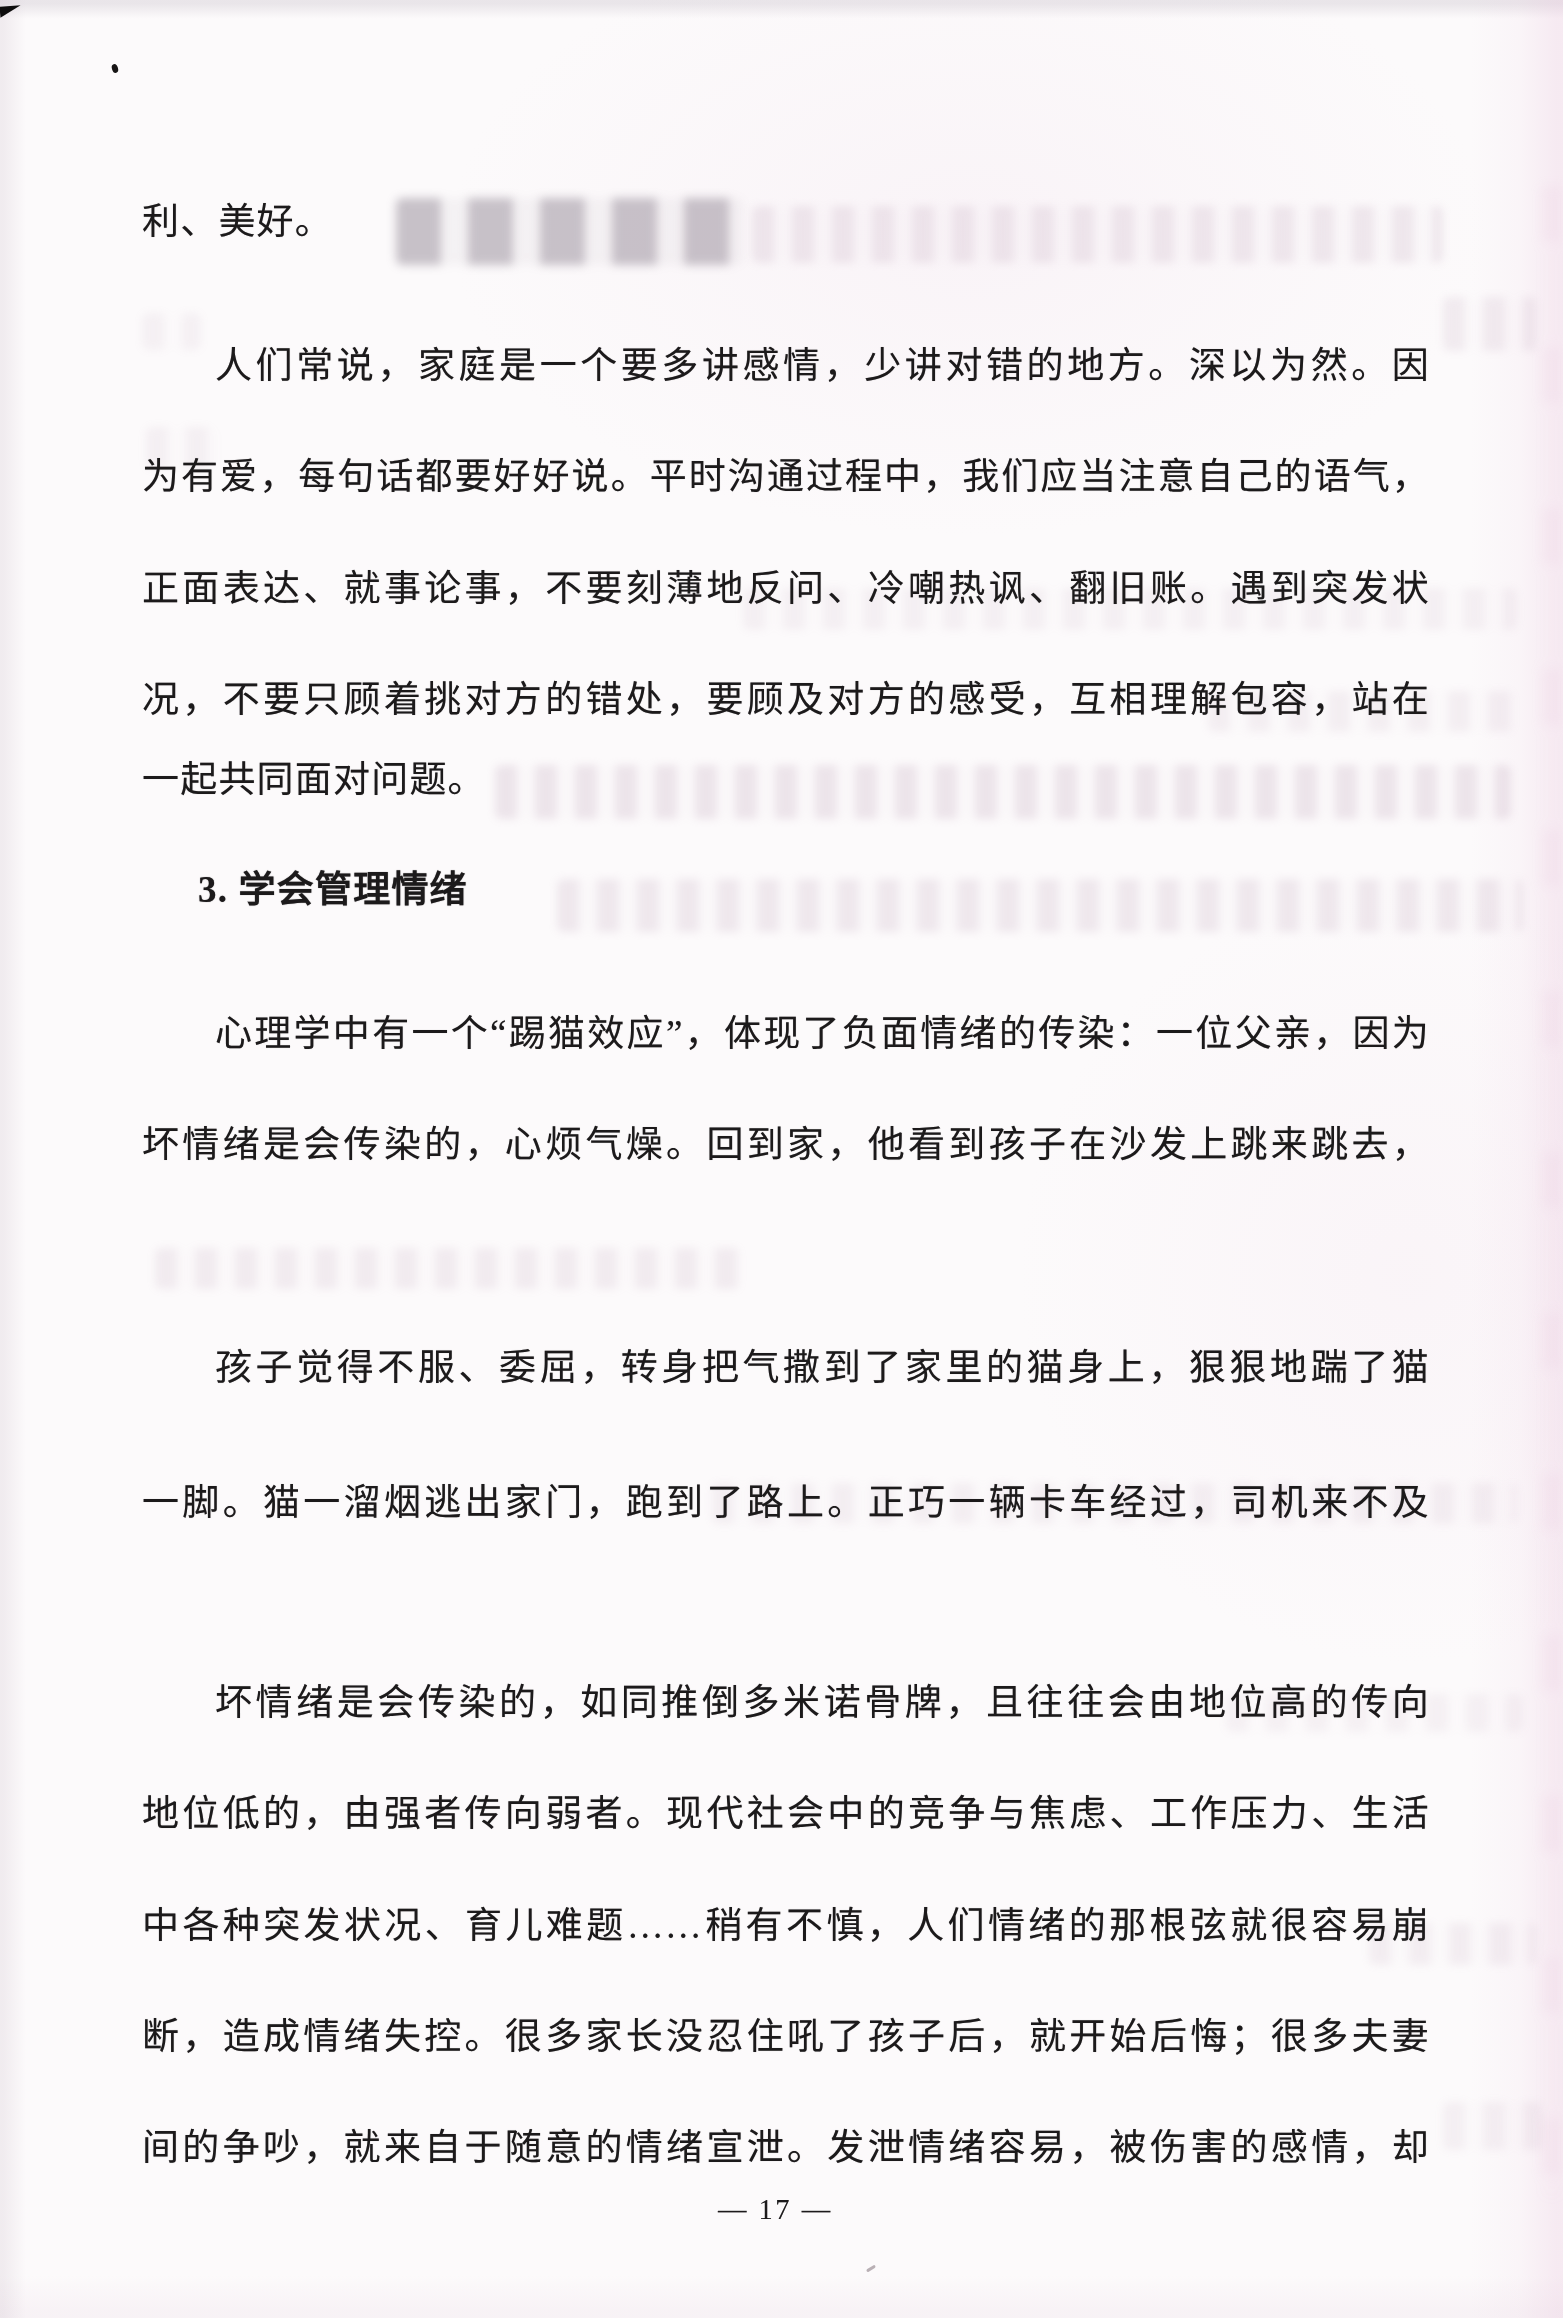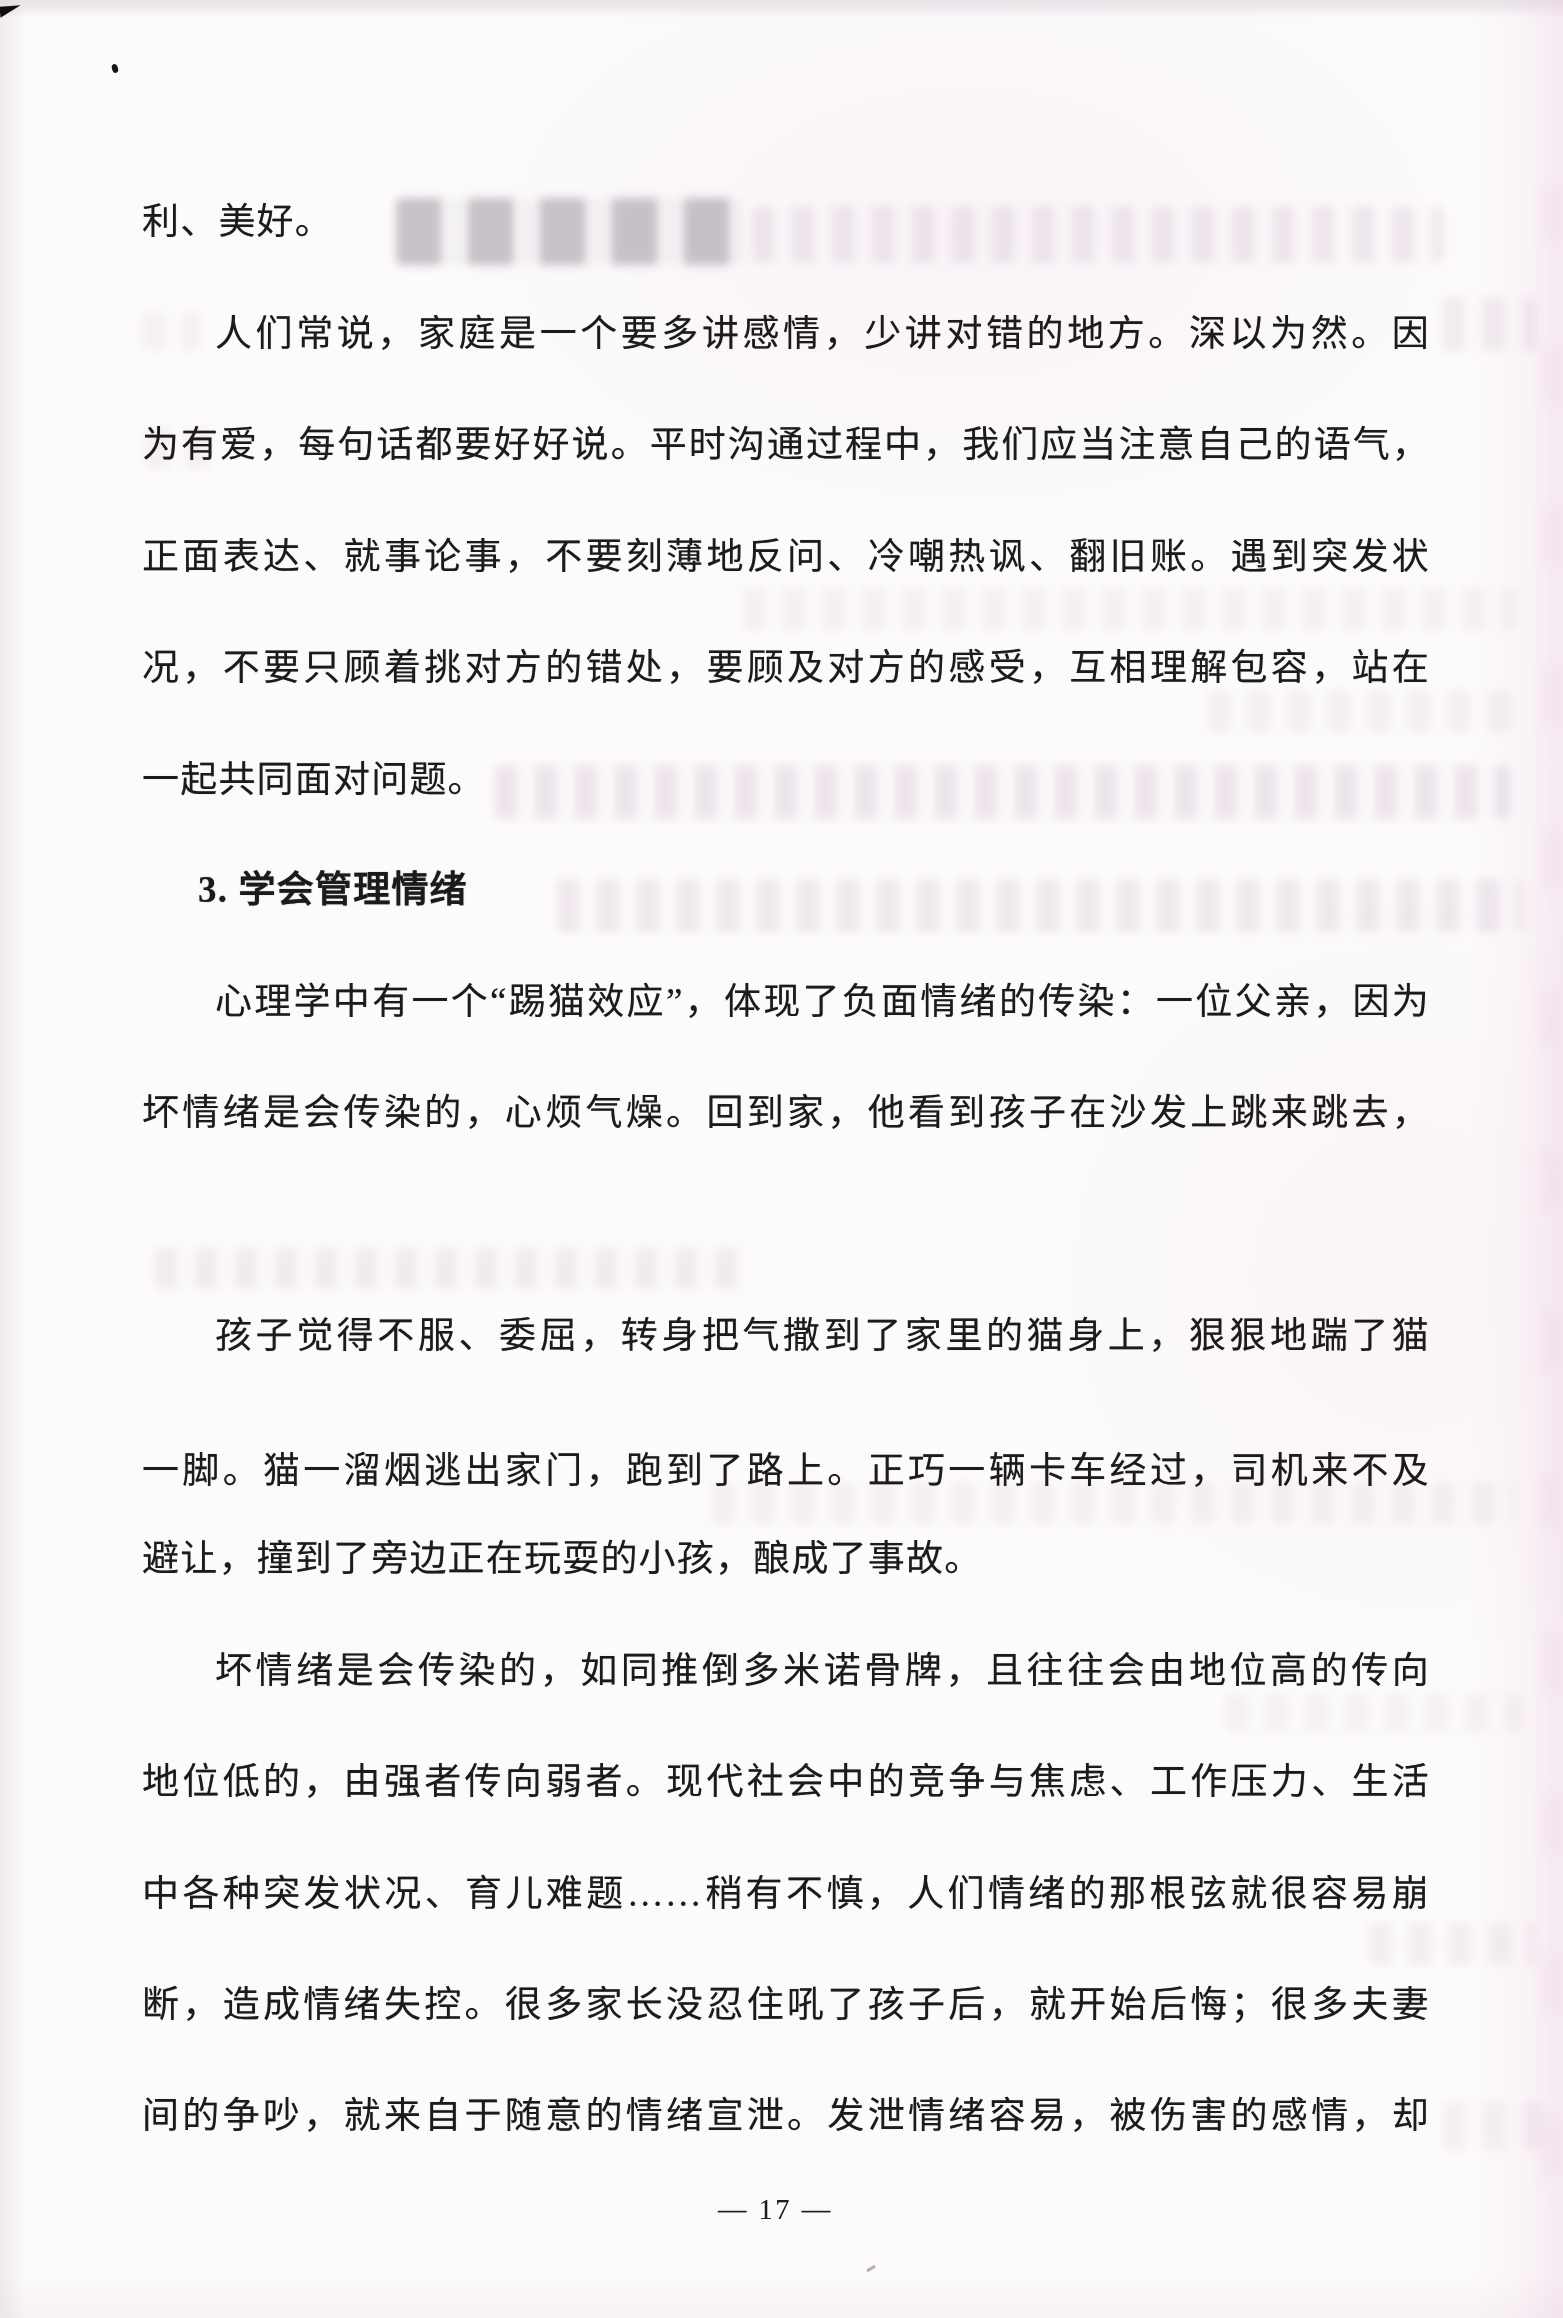--- a/index.html
+++ b/index.html
@@ -25,20 +25,21 @@
     line-height:41px;
     letter-spacing:1.2px;
     color:#1c1a1b;
     text-shadow:0 0 0.7px rgba(25,22,24,.45);
     white-space:nowrap;
   }
   .line.just{
     white-space:normal;
     text-align:justify;
     text-align-last:justify;
+    margin-top:32px;
   }
   .line.head{font-weight:700;text-shadow:0 0 1px rgba(25,22,24,.55);}
   .footer-num{
     position:absolute;
     left:0;top:2194px;width:1563px;
     transform:translateX(-6.2px);
     text-align:center;
     font-size:28.5px;
     letter-spacing:2.5px;
     color:#1c1a1b;
@@ -105,21 +106,20 @@
       <div class="line just" style="top: 313px; left: 142px; width: 1288px; text-indent: 73px;">人们常说，家庭是一个要多讲感情，少讲对错的地方。深以为然。因</div>
       <div class="line just" style="top: 424px; left: 142px; width: 1288px;">为有爱，每句话都要好好说。平时沟通过程中，我们应当注意自己的语气，</div>
       <div class="line just" style="top: 536px; left: 142px; width: 1288px;">正面表达、就事论事，不要刻薄地反问、冷嘲热讽、翻旧账。遇到突发状</div>
       <div class="line just" style="top: 647px; left: 142px; width: 1288px;">况，不要只顾着挑对方的错处，要顾及对方的感受，互相理解包容，站在</div>
       <div class="line" style="top: 759px; left: 142px; width: 1288px;">一起共同面对问题。</div>
       <div class="line head" style="top: 869px; left: 198px; width: 1232px;">3. 学会管理情绪</div>
       <div class="line just" style="top: 981px; left: 142px; width: 1288px; text-indent: 73px;">心理学中有一个“踢猫效应”，体现了负面情绪的传染：一位父亲，因为</div>
       <div class="line just" style="top: 1092px; left: 142px; width: 1288px;">坏情绪是会传染的，心烦气燥。回到家，他看到孩子在沙发上跳来跳去，</div>
       <div class="line just" style="top: 1315px; left: 142px; width: 1288px; text-indent: 73px;">孩子觉得不服、委屈，转身把气撒到了家里的猫身上，狠狠地踹了猫</div>
       <div class="line just" style="top: 1450px; left: 142px; width: 1288px;">一脚。猫一溜烟逃出家门，跑到了路上。正巧一辆卡车经过，司机来不及</div>
-      <div class="line" style="top: 1538px; left: 142px; width: 1288px;">避让，撞到了旁边正在玩耍的小孩，酿成了事故。</div>
       <div class="line just" style="top: 1650px; left: 142px; width: 1288px; text-indent: 73px;">坏情绪是会传染的，如同推倒多米诺骨牌，且往往会由地位高的传向</div>
       <div class="line just" style="top: 1761px; left: 142px; width: 1288px;">地位低的，由强者传向弱者。现代社会中的竞争与焦虑、工作压力、生活</div>
       <div class="line just" style="top: 1873px; left: 142px; width: 1288px;">中各种突发状况、育儿难题……稍有不慎，人们情绪的那根弦就很容易崩</div>
       <div class="line just" style="top: 1984px; left: 142px; width: 1288px;">断，造成情绪失控。很多家长没忍住吼了孩子后，就开始后悔；很多夫妻</div>
       <div class="line just" style="top: 2095px; left: 142px; width: 1288px;">间的争吵，就来自于随意的情绪宣泄。发泄情绪容易，被伤害的感情，却</div>
     </div>
 
   <div class="footer-num">— 17 —</div>
 
   <div class="corner-wedge"></div>

